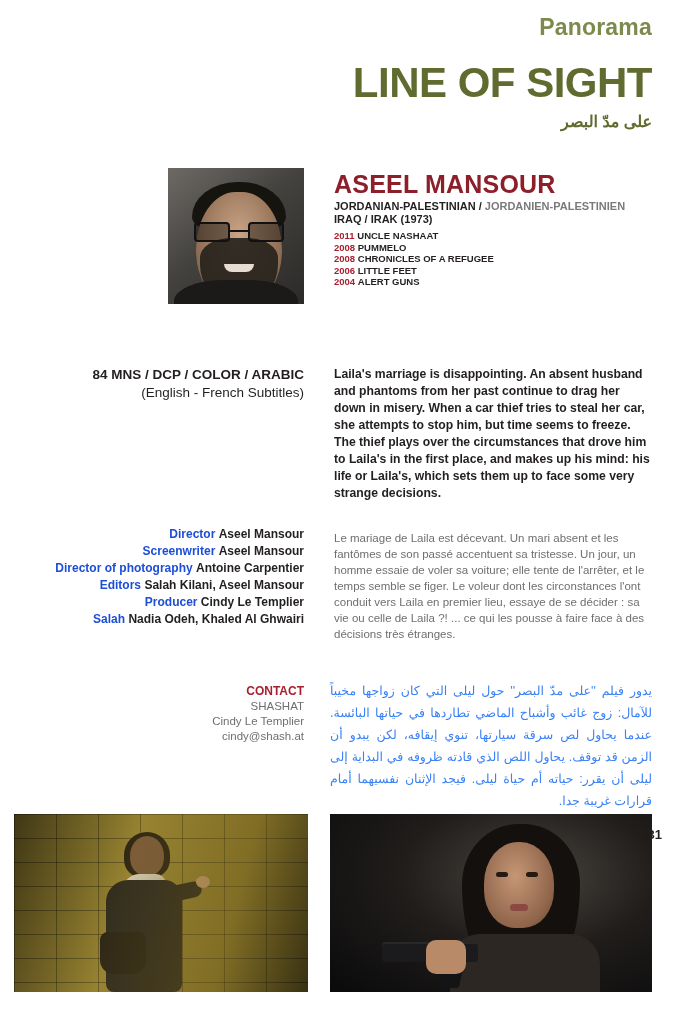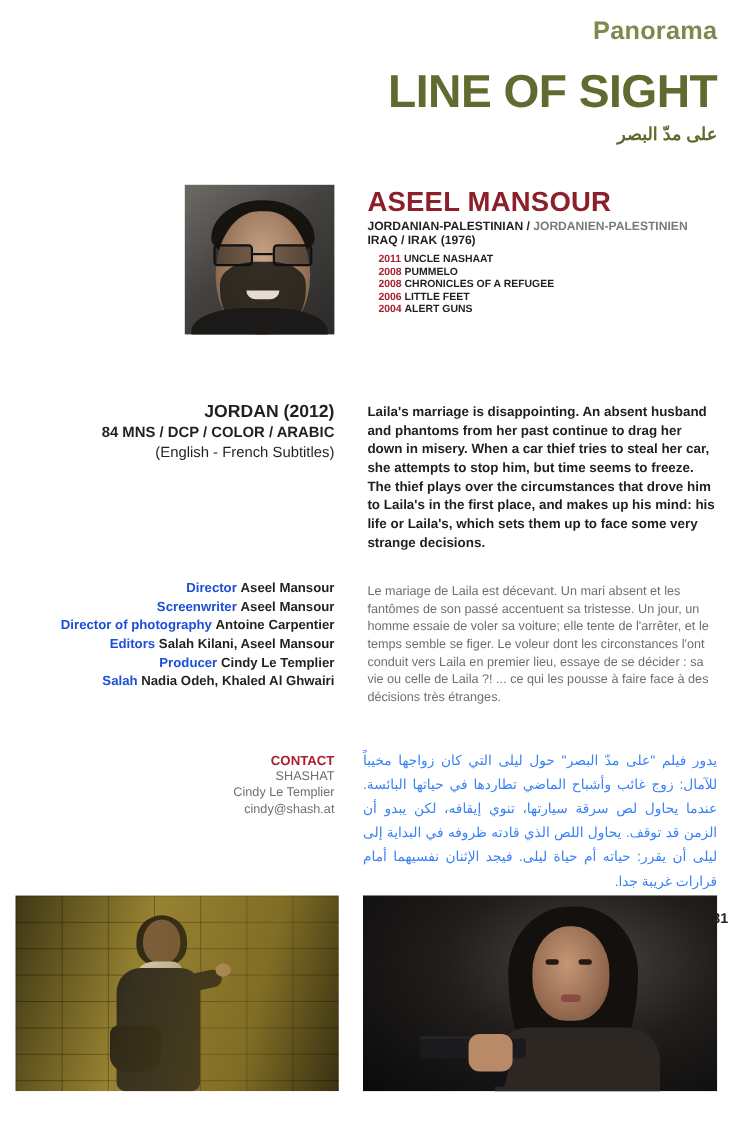--- a/index.html
+++ b/index.html
@@ -77,21 +77,21 @@
   .dir-name {
     position: absolute; left: 334px; top: 170px;
     font-size: 25px; font-weight: bold; color: #8c1f2a; letter-spacing: .2px;
   }
   .dir-nat {
     position: absolute; left: 334px; top: 200px; width: 320px;
     font-size: 11px; font-weight: bold; line-height: 13px;
   }
   .dir-nat .muted { color: #7a7a7a; font-weight: bold; }
   .filmo {
-    position: absolute; left: 344px; top: 230px; width: 320px;
+    position: absolute; left: 334px; top: 230px; width: 320px;
     font-size: 9.5px; line-height: 11.5px;
   }
   .filmo .row { white-space: nowrap; }
   .filmo .yr { color: #a8202f; font-weight: bold; }
   .filmo .ttl { font-weight: bold; color: #231f20; }
 
   
   .meta {
     position: absolute; left: 40px; top: 366px; width: 264px;
     text-align: right; line-height: 18px;
@@ -254,21 +254,21 @@
       <div class="lens r"></div>
     </div>
     <div class="body"></div>
   </div>
 
   <div class="dir-name">ASEEL MANSOUR</div>
 
   <div class="dir-nat">
     <span>JORDANIAN-PALESTINIAN /</span>
     <span class="muted">JORDANIEN-PALESTINIEN</span><br>
-    <span>IRAQ / IRAK (1976)</span>
+    <span>IRAQ / IRAK (1973)</span>
   </div>
 
   <div class="filmo">
     <div class="row">
       <span class="yr">2011</span>
       <span class="ttl">UNCLE NASHAAT</span>
     </div>
     <div class="row">
       <span class="yr">2008</span>
       <span class="ttl">PUMMELO</span>
@@ -281,21 +281,20 @@
       <span class="yr">2006</span>
       <span class="ttl">LITTLE FEET</span>
     </div>
     <div class="row">
       <span class="yr">2004</span>
       <span class="ttl">ALERT GUNS</span>
     </div>
   </div>
 
   <div class="meta">
-    <div class="big">JORDAN (2012)</div>
     <div class="mid">84 MNS / DCP / COLOR / ARABIC</div>
     <div class="sub">(English - French Subtitles)</div>
   </div>
 
   <div class="syn-en">Laila's marriage is disappointing. An absent husband and phantoms from her past continue to drag her down in misery. When a car thief tries to steal her car, she attempts to stop him, but time seems to freeze. The thief plays over the circumstances that drove him to Laila's in the first place, and makes up his mind: his life or Laila's, which sets them up to face some very strange decisions.</div>
 
   <div class="credits">
     <div>
       <span class="role">Director</span>
       <span class="val">Aseel Mansour</span>

